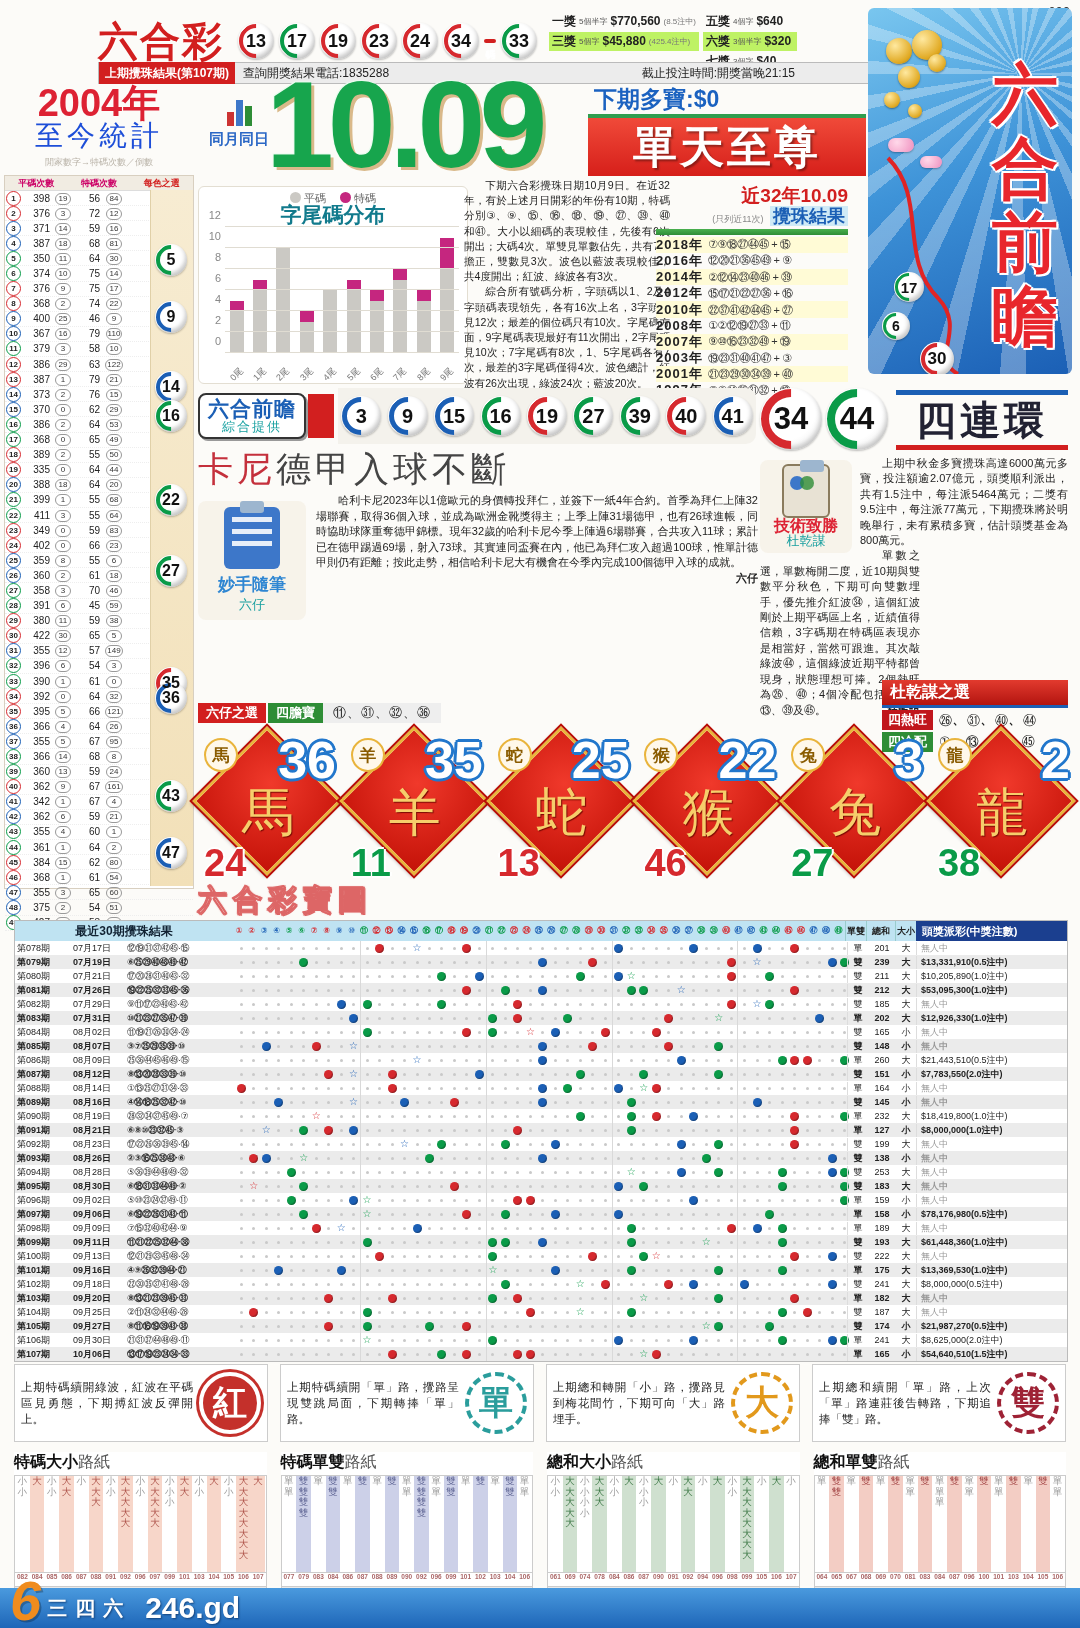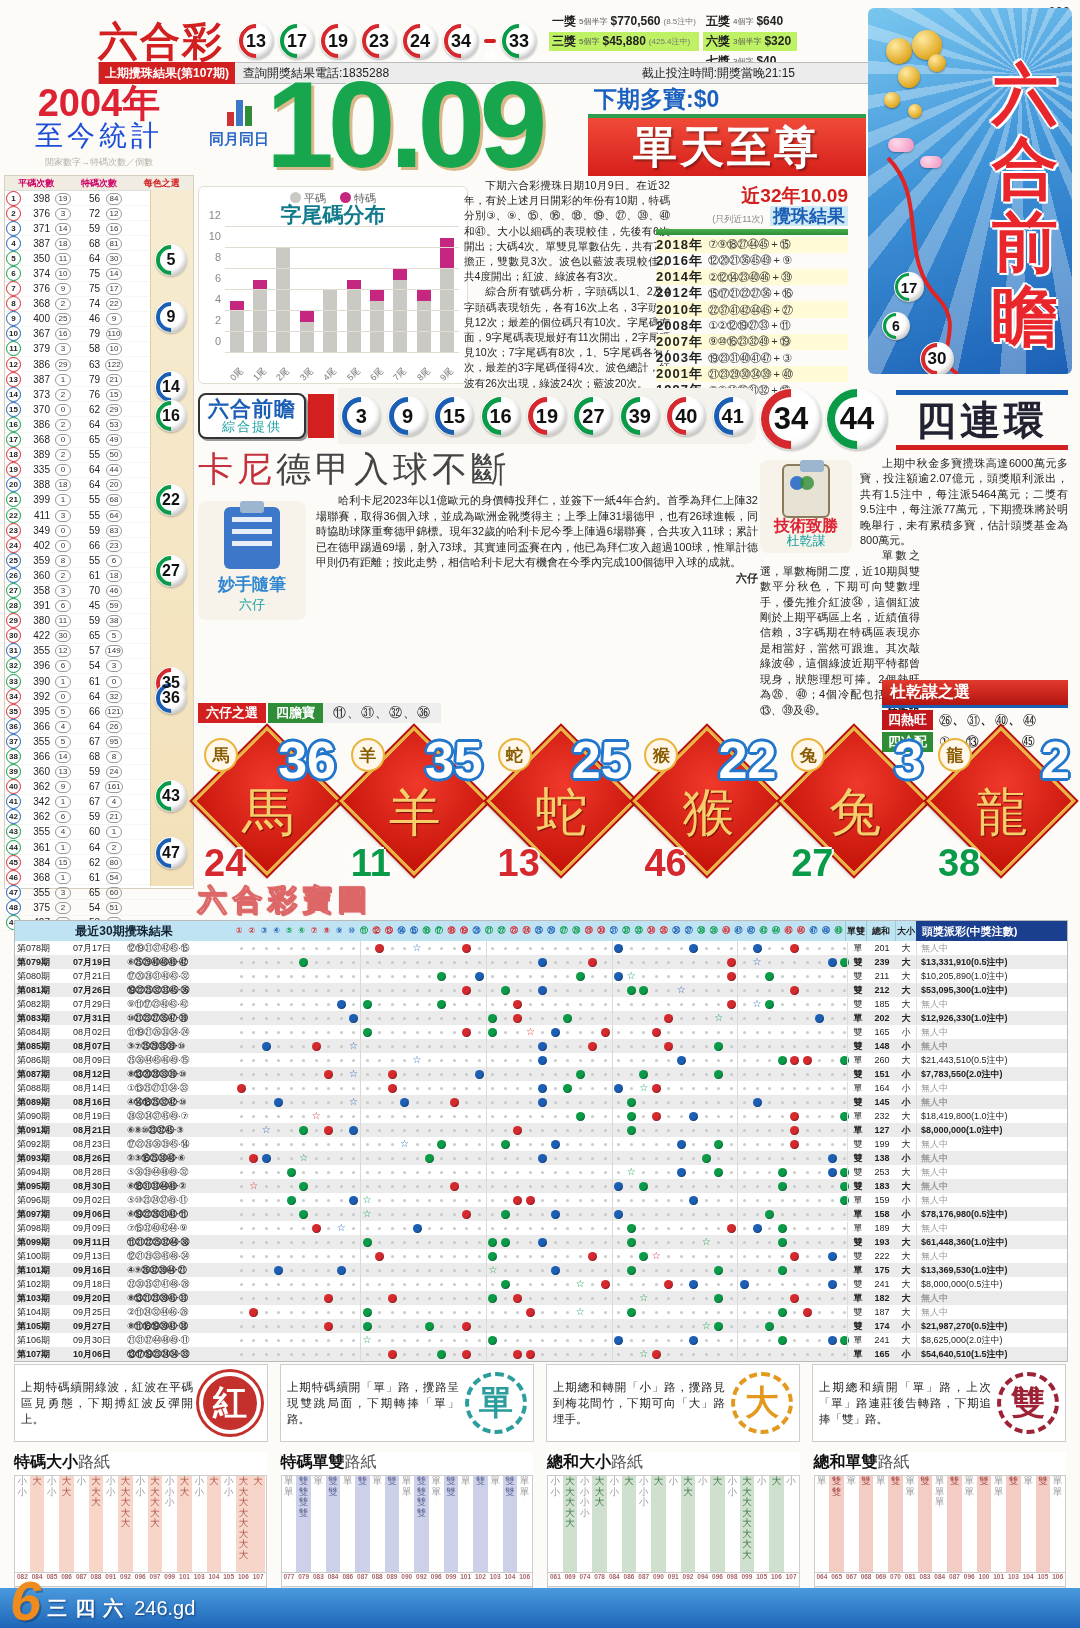--- a/index.html
+++ b/index.html
@@ -192,21 +192,21 @@
   .pcolm{flex:1;position:relative;text-align:center;}
   .pcolm.hl{background:var(--hl);}
   .pcolm span{display:block;font-size:9.5px;line-height:10.5px;color:var(--tc);}
   .plabels{display:flex;border:1px solid #ccc;border-top:none;height:13px;}
   .plabels span{flex:1;font-size:6.5px;color:#a66;text-align:center;overflow:hidden;font-weight:bold;}
   .pfoot{border:1px solid #ccc;border-top:none;background:#e9e9e9;font-size:9.5px;text-align:center;color:#444;height:15px;line-height:15px;}
   
   .brand{position:absolute;left:0;top:1588px;width:1080px;height:40px;background:linear-gradient(#4a9ade,#1e66b8);display:flex;align-items:center;}
   .b6{font-size:56px;font-weight:bold;font-style:italic;color:#f08c1e;line-height:40px;margin:-14px 6px 0 10px;text-shadow:2px 2px 0 rgba(0,0,0,.25);}
   .bname{font-size:20px;font-weight:bold;color:#fff;letter-spacing:8px;text-shadow:1px 1px 2px #14437c;font-family:"Liberation Serif",serif;}
-  .bdom{font-size:20px;font-weight:normal;color:#fff;margin-left:3px;text-shadow:1px 1px 2px #14437c;}
+  .bdom{font-size:30px;font-weight:bold;color:#fff;margin-left:14px;text-shadow:1px 1px 2px #14437c;}
 </style>
 </head>
 <body>
 
 <div class="page">
 
   <div class="pageno">600</div>
 
   <div class="hdr">
     <span class="logo">六合彩</span>

